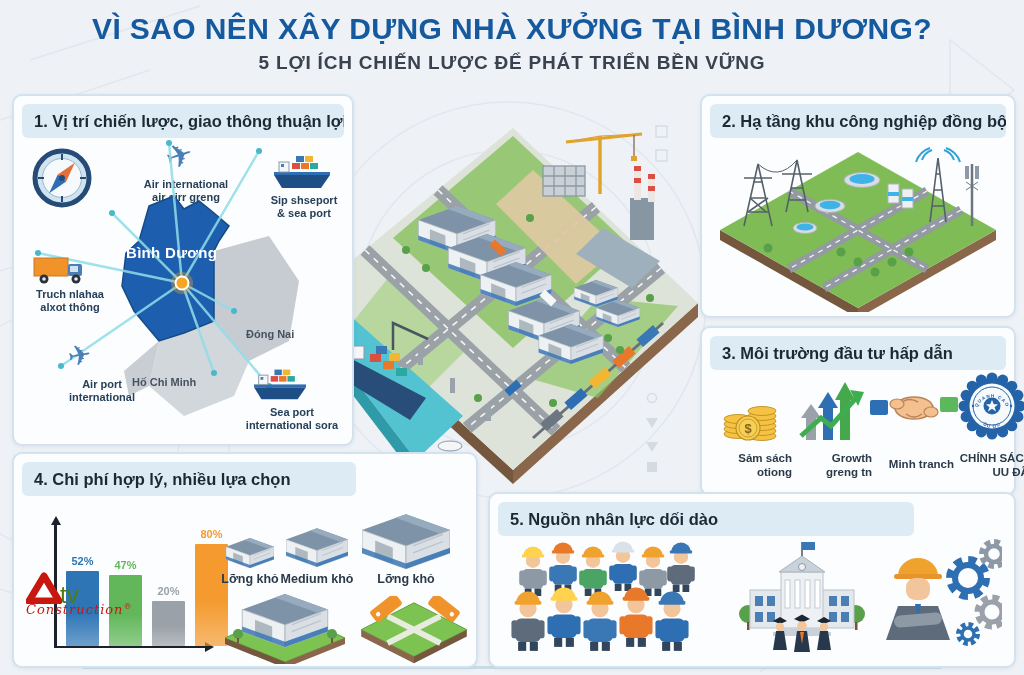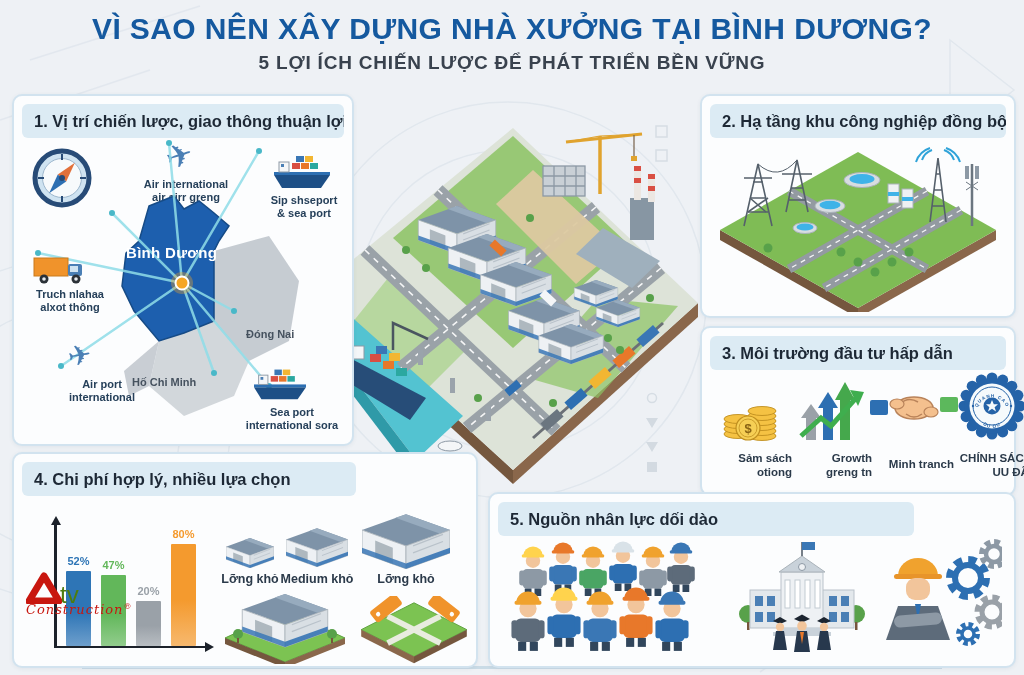--- a/index.html
+++ b/index.html
@@ -26,21 +26,21 @@
   .whlbl{position:absolute;font-size:12.5px;font-weight:700;color:#2b3a4a;text-align:center;}
   
   .chart{position:absolute;left:16px;top:56px;width:182px;height:148px;}
   .axis-y{position:absolute;left:24px;top:10px;bottom:10px;width:2.5px;background:#1c222b;}
   .axis-y::before{content:"";position:absolute;top:-9px;left:-3.5px;border:5px solid transparent;
                   border-bottom:9px solid #1c222b;}
   .axis-x{position:absolute;left:24px;bottom:10px;right:2px;height:2.5px;background:#1c222b;}
   .axis-x::after{content:"";position:absolute;right:-9px;top:-3.5px;border:5px solid transparent;
                  border-left:9px solid #1c222b;}
   .bars{position:absolute;left:36px;bottom:12px;display:flex;align-items:flex-end;gap:10px;}
-  .bar{width:25px;position:relative;border-radius:1px;}
+  .bar{width:25px;position:relative;border-radius:1px;padding-left:8px;}
   .bar-label{position:absolute;top:-16px;left:-8px;right:-8px;text-align:center;
              font-size:11px;font-weight:700;}
   
   .logo{position:absolute;left:12px;top:118px;width:130px;z-index:5;}
   .logo-row{display:flex;align-items:flex-end;}
   .logo-tv{font-size:24px;font-weight:400;color:#4d7c0f;line-height:.8;margin-left:-2px;}
   .logo-sub{font-family:"DejaVu Serif",serif;font-style:italic;font-size:13px;color:#c8170f;
             margin-top:-2px;letter-spacing:1px;}
   .plane{position:absolute;color:#4a7fb5;line-height:1;}
 </style>

